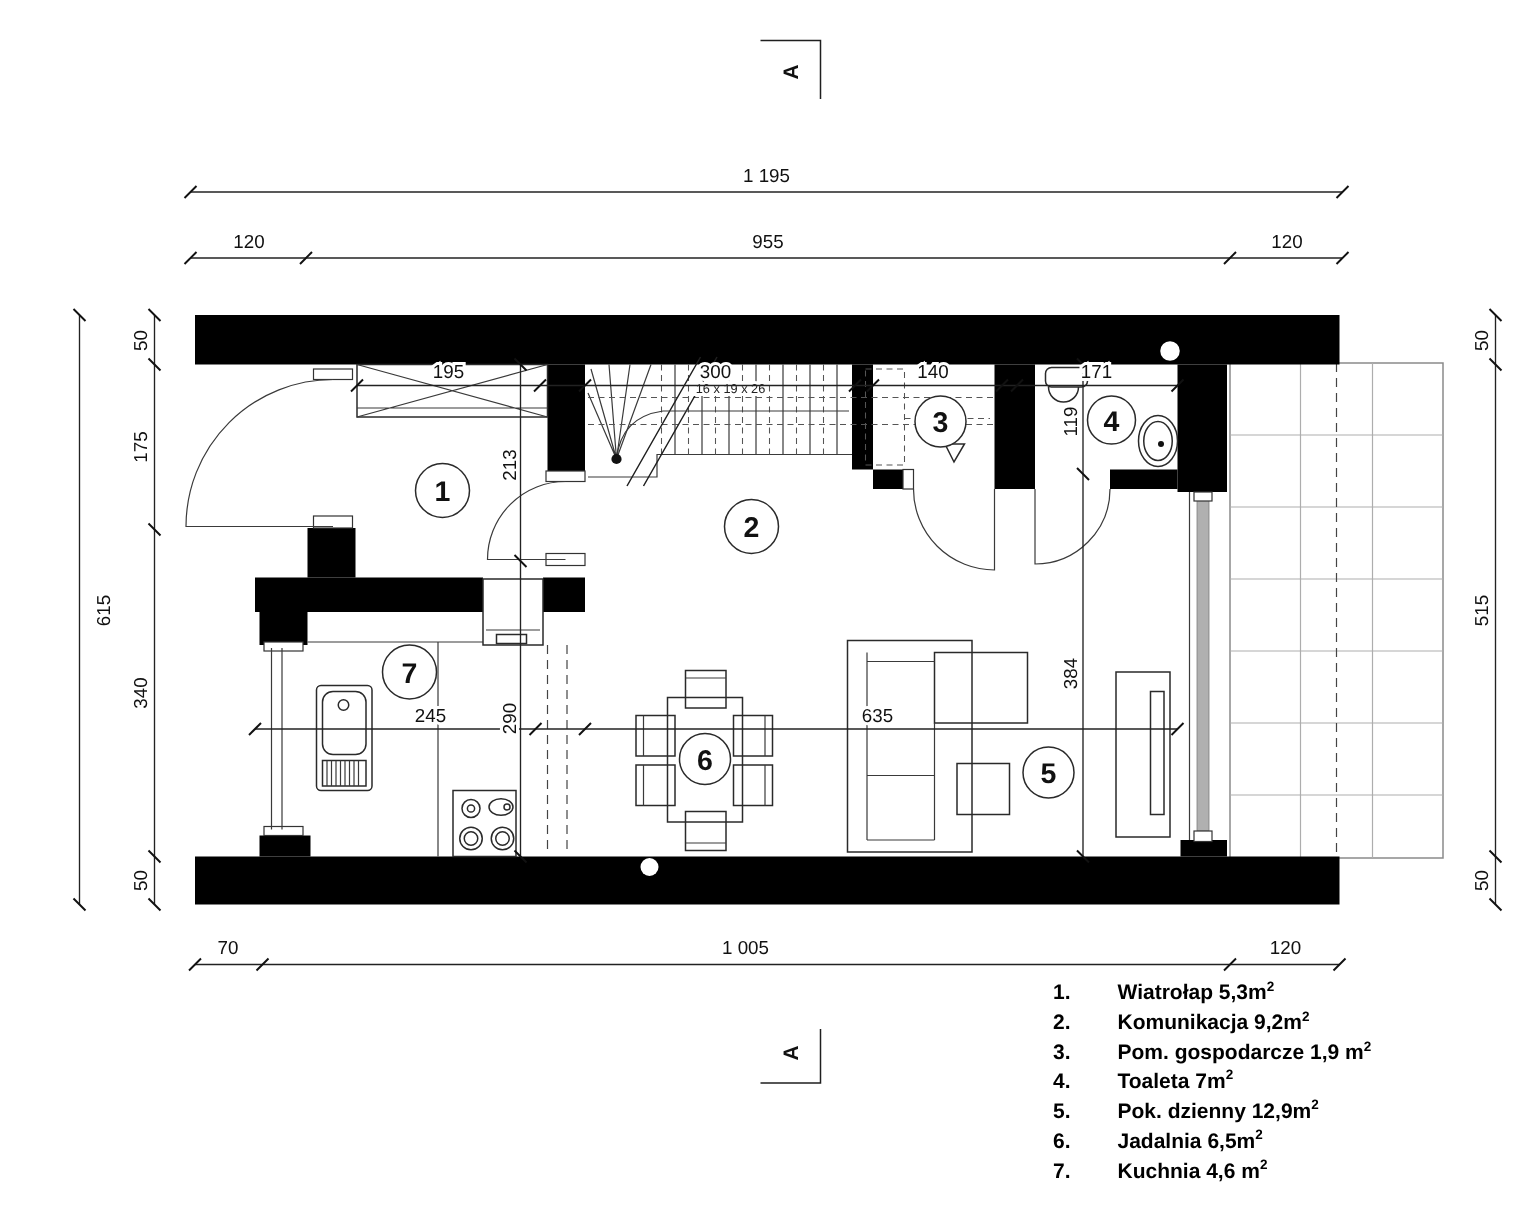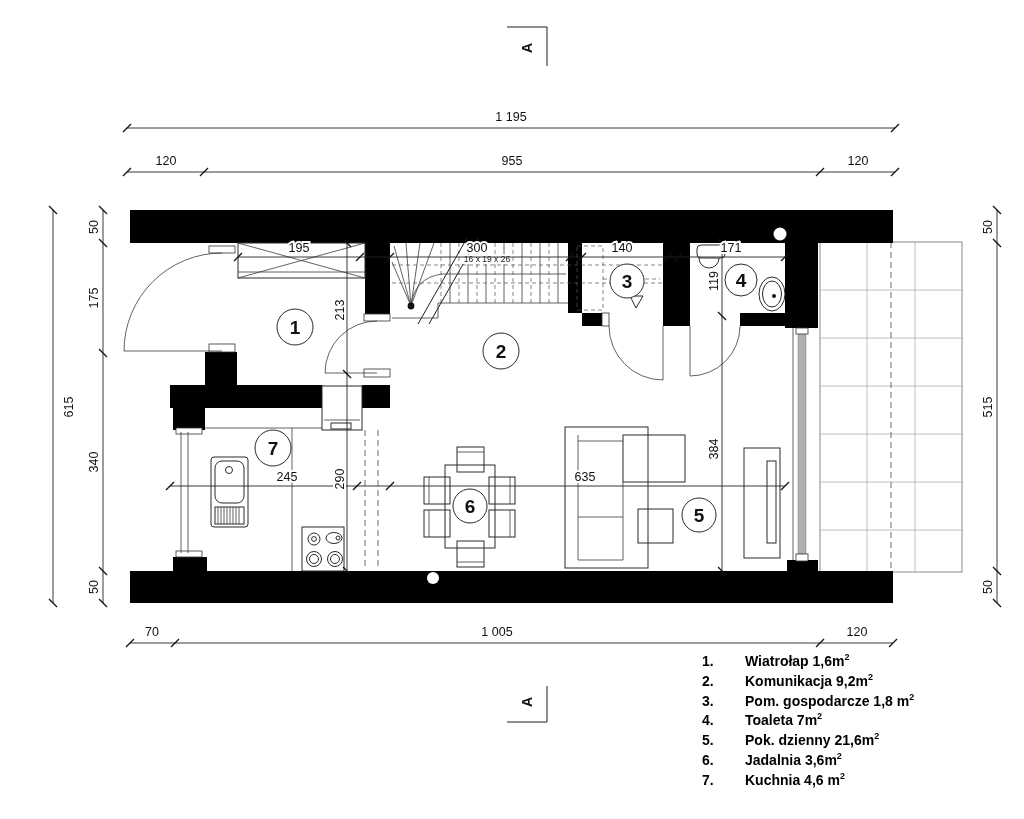--- a/index.html
+++ b/index.html
@@ -276,40 +276,40 @@
     <text class="dt dth" text-anchor="middle" transform="translate(340 310) rotate(-90)" dy="4">213</text>
     <text class="dt dth" text-anchor="middle" transform="translate(714 281) rotate(-90)" dy="4">119</text>
     <text class="dt dth" text-anchor="middle" transform="translate(340 479) rotate(-90)" dy="4">290</text>
     <text class="dt dth" text-anchor="middle" transform="translate(714 449) rotate(-90)" dy="4">384</text>
   </g>
 </svg>
 
   <div class="legend">
     <div class="lrow">
         <span class="lnum">1.</span>
-        <span class="ltxt"><span>Wiatrołap 1,6m</span><sup>2</sup></span>
+        <span class="ltxt"><span>Wiatrołap 5,3m</span><sup>2</sup></span>
       </div>
     <div class="lrow">
         <span class="lnum">2.</span>
         <span class="ltxt"><span>Komunikacja 9,2m</span><sup>2</sup></span>
       </div>
     <div class="lrow">
         <span class="lnum">3.</span>
-        <span class="ltxt"><span>Pom. gospodarcze 1,8 m</span><sup>2</sup></span>
+        <span class="ltxt"><span>Pom. gospodarcze 1,9 m</span><sup>2</sup></span>
       </div>
     <div class="lrow">
         <span class="lnum">4.</span>
         <span class="ltxt"><span>Toaleta 7m</span><sup>2</sup></span>
       </div>
     <div class="lrow">
         <span class="lnum">5.</span>
-        <span class="ltxt"><span>Pok. dzienny 21,6m</span><sup>2</sup></span>
+        <span class="ltxt"><span>Pok. dzienny 12,9m</span><sup>2</sup></span>
       </div>
     <div class="lrow">
         <span class="lnum">6.</span>
-        <span class="ltxt"><span>Jadalnia 3,6m</span><sup>2</sup></span>
+        <span class="ltxt"><span>Jadalnia 6,5m</span><sup>2</sup></span>
       </div>
     <div class="lrow">
         <span class="lnum">7.</span>
         <span class="ltxt"><span>Kuchnia 4,6 m</span><sup>2</sup></span>
       </div>
   </div>
 </div>
 
 </body></html>

